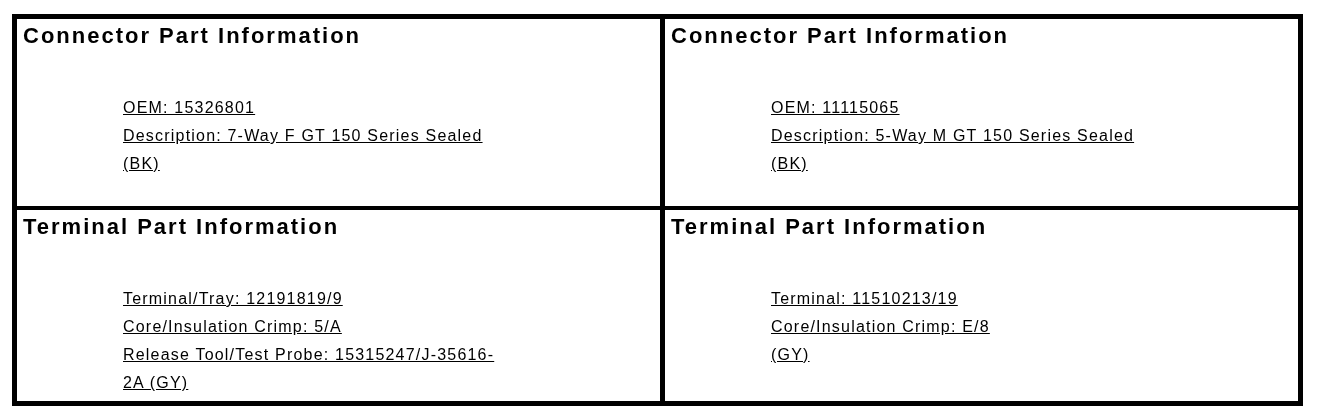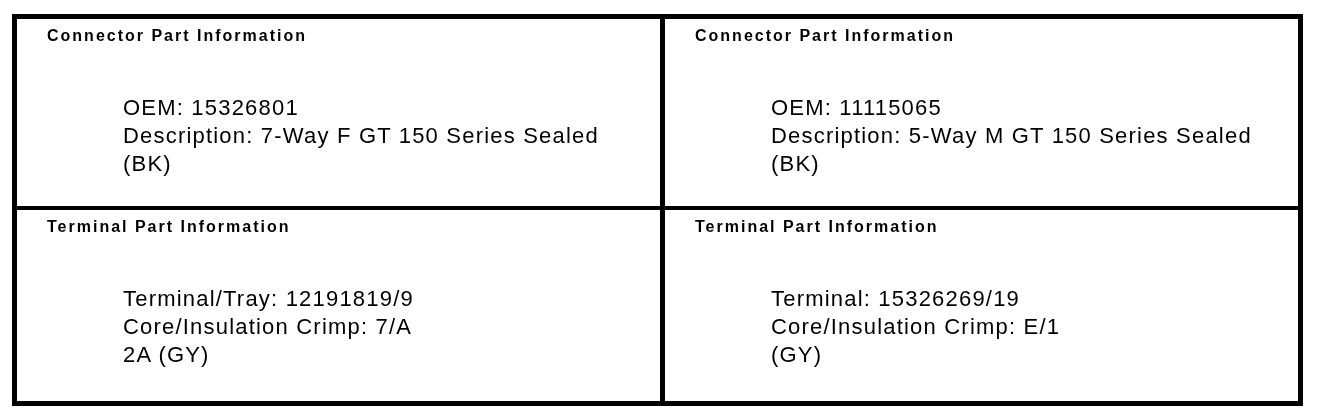--- a/index.html
+++ b/index.html
@@ -26,32 +26,32 @@
     background: #ffffff;
   }
   .cell {
     box-sizing: border-box;
     padding: 3px 6px 0 6px;
     overflow: hidden;
   }
   .cell.col-left  { border-right: 5px solid #000000; }
   .cell.row-top   { border-bottom: 4px solid #000000; }
   .cell-heading {
-    font-size: 16px;
+    font-size: 22px;
     font-weight: bold;
     line-height: 27px;
     letter-spacing: 2px;
     white-space: nowrap;
-    margin-left: 24px;
   }
   .cell-body {
     margin: 45px 0 0 100px;
-    font-size: 22px;
+    font-size: 16px;
     line-height: 28px;
     letter-spacing: 1.2px;
+    text-decoration: underline;
   }
   .info-line {
     white-space: nowrap;
   }
 </style>
 </head>
 <body>
 
 <div class="part-table">
 
@@ -70,27 +70,28 @@
       <div class="info-line">OEM: 11115065</div>
       <div class="info-line">Description: 5-Way M GT 150 Series Sealed</div>
       <div class="info-line">(BK)</div>
     </div>
   </div>
 
   <div class="cell col-left">
     <div class="cell-heading">Terminal Part Information</div>
     <div class="cell-body">
       <div class="info-line">Terminal/Tray: 12191819/9</div>
-      <div class="info-line">Core/Insulation Crimp: 7/A</div>
+      <div class="info-line">Core/Insulation Crimp: 5/A</div>
+      <div class="info-line">Release Tool/Test Probe: 15315247/J-35616-</div>
       <div class="info-line">2A (GY)</div>
     </div>
   </div>
 
   <div class="cell">
     <div class="cell-heading">Terminal Part Information</div>
     <div class="cell-body">
-      <div class="info-line">Terminal: 15326269/19</div>
-      <div class="info-line">Core/Insulation Crimp: E/1</div>
+      <div class="info-line">Terminal: 11510213/19</div>
+      <div class="info-line">Core/Insulation Crimp: E/8</div>
       <div class="info-line">(GY)</div>
     </div>
   </div>
 
 </div>
 
 </body></html>

